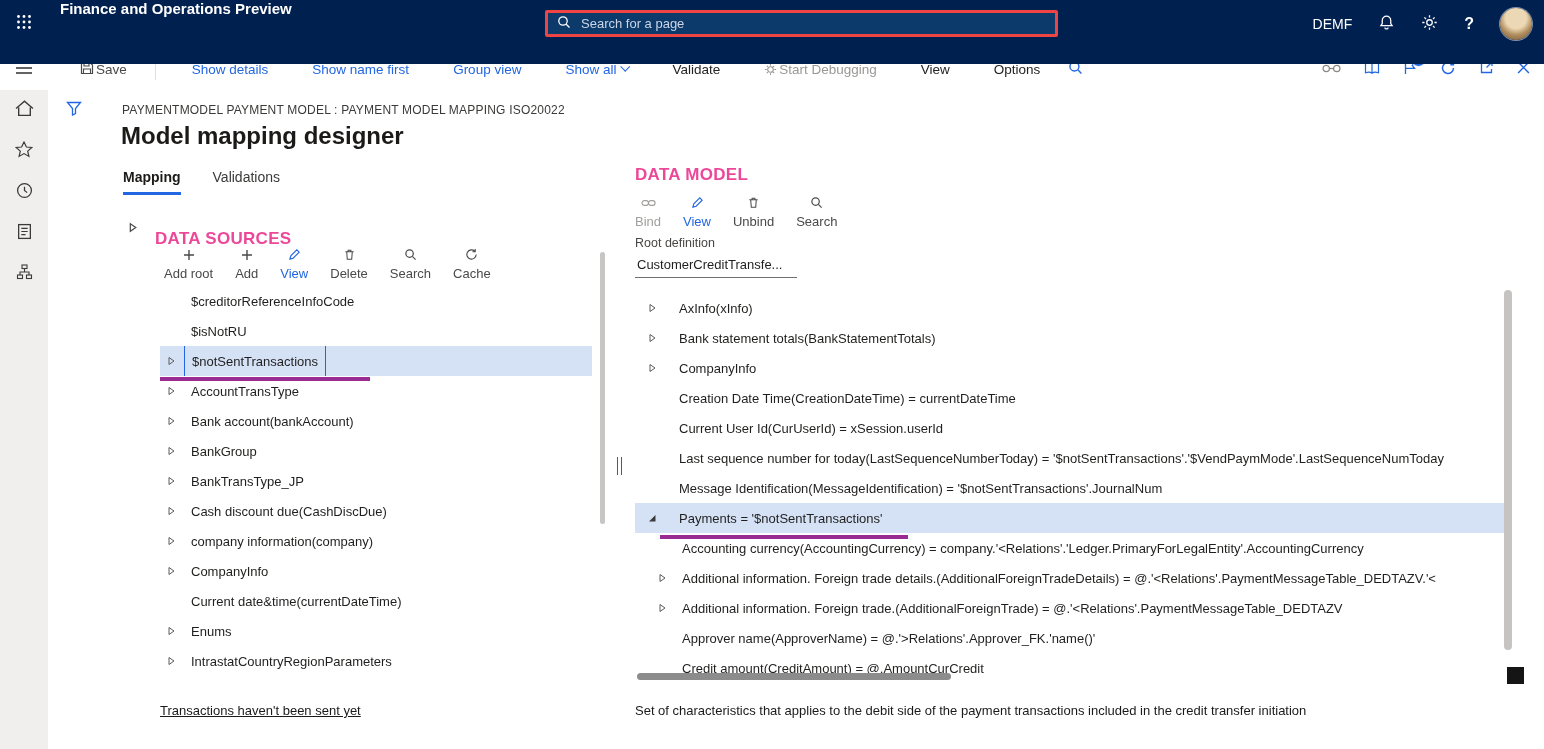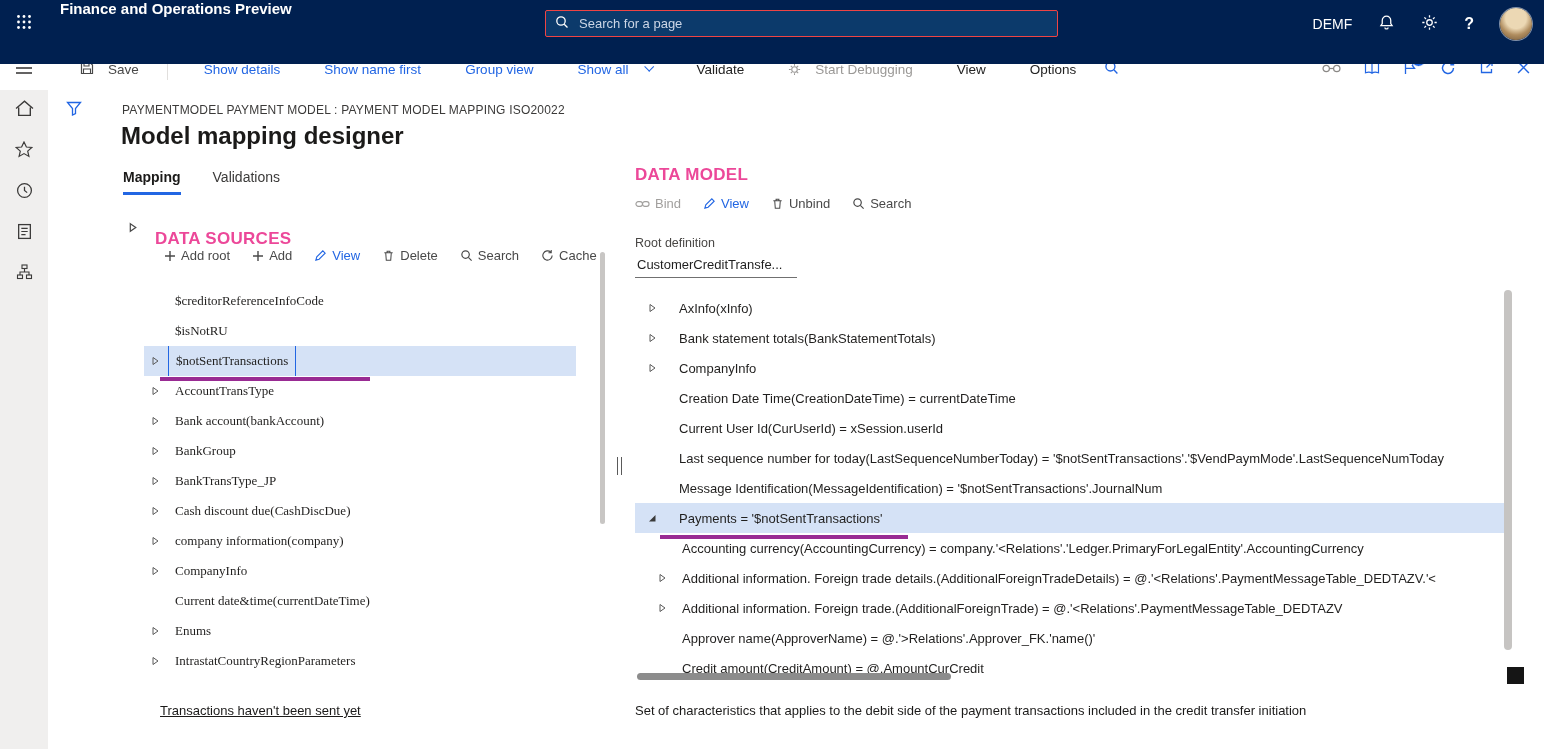--- a/index.html
+++ b/index.html
@@ -5,34 +5,34 @@
   html,body{margin:0;padding:0;}
   body{width:1544px;height:749px;position:relative;overflow:hidden;background:#fff;
        font-family:"Liberation Sans","DejaVu Sans",sans-serif;color:#1f1f1f;}
   *{box-sizing:border-box;}
   button{font:inherit;background:none;border:0;padding:0;cursor:pointer;color:inherit;}
 
   
   .topbar{position:absolute;left:0;top:0;width:1544px;height:64px;background:#002050;display:flex;align-items:flex-start;color:#fff;z-index:5;}
   .waffle{width:48px;height:48px;display:flex;align-items:center;justify-content:center;}
   .app-title{font-size:15px;font-weight:700;margin-left:12px;white-space:nowrap;}
-  .tsearch{position:absolute;left:545px;top:10px;width:513px;height:27px;background:#0c3a6b;border:1px solid #ef4444;border-radius:2px;display:flex;align-items:center;padding:0 9px;}
+  .tsearch{position:absolute;left:545px;top:10px;width:513px;height:27px;background:#0c3a6b;border:3px solid #ef4444;border-radius:2px;display:flex;align-items:center;padding:0 9px;}
   .tsearch svg{flex:0 0 auto;margin-right:8px;}
   .tsearch input{background:transparent;border:0;outline:none;color:#fff;font-size:13px;width:100%;}
   .tsearch input::placeholder{color:#ccd6e6;}
   .tright{position:absolute;right:12px;top:0;height:48px;display:flex;align-items:center;gap:26px;}
   .company{font-size:14px;color:#fff;}
   .help-glyph{font-size:16px;font-weight:700;}
   .avatar{width:32px;height:32px;border-radius:50%;background:radial-gradient(circle at 50% 32%,#ecd8b4 0 38%,#b08d5f 62%,#6b5236 100%);box-shadow:0 0 0 1px rgba(255,255,255,.5);}
 
   
   .actionbar{position:absolute;left:0;top:48px;width:1544px;height:42px;background:#fff;display:flex;align-items:center;font-size:13.5px;}
   .hamb{position:absolute;left:0;top:0;width:48px;height:42px;display:flex;align-items:center;justify-content:center;}
   .ab-lead{margin-left:64px;display:flex;align-items:center;}
-  .ab-item{display:flex;align-items:center;gap:14px;margin-right:28px;white-space:nowrap;padding-left:16px;}
+  .ab-item{display:flex;align-items:center;gap:2px;margin-right:28px;white-space:nowrap;padding-left:16px;}
   .ab-item.link{color:#2266e3;}
   .ab-item.plain{color:#242424;}
   .ab-item.disabled{color:#9a9896;cursor:default;}
   .ab-item.save{color:#494949;}
   .ab-sep{width:1px;height:22px;background:#e1dfdd;margin-right:20px;}
   #ab-items{display:flex;align-items:center;}
   .chev{width:7px;height:7px;border-right:1.6px solid currentColor;border-bottom:1.6px solid currentColor;transform:rotate(45deg) translateY(-1px);display:inline-block;margin-left:3px;margin-top:-4px;}
   .ab-search{display:flex;align-items:center;}
   .ab-right{position:absolute;right:14px;top:0;height:42px;display:flex;align-items:center;gap:23px;}
   .flag-wrap{position:relative;display:flex;}
@@ -52,31 +52,31 @@
   .tab.active{color:#1b1a19;font-weight:600;border-bottom:3px solid #2266e3;}
 
   
   .grp-arrow{position:absolute;left:79px;top:129px;}
   .panel-header{position:absolute;font-size:17px;font-weight:700;letter-spacing:.3px;color:#ec4899;margin:0;}
   .ds-header{left:107px;top:128px;margin-top:11px;}
   .dm-header{left:587px;top:75px;}
   .mini-toolbar{position:absolute;display:flex;gap:22px;font-size:13px;align-items:center;}
   .ds-toolbar{left:116px;top:158px;}
   .dm-toolbar{left:587px;top:106px;}
-  .tb-item{display:flex;align-items:center;gap:5px;white-space:nowrap;}
+  .tb-item{display:flex;align-items:center;gap:5px;white-space:nowrap;flex-direction:column;}
   .tb-item.neutral{color:#494949;}
   .tb-item.accent{color:#2266e3;}
   .tb-item.disabled{color:#a19f9d;cursor:default;}
   .tb-ico{display:flex;align-items:center;}
 
   .root-label{position:absolute;left:587px;top:146px;font-size:12.5px;color:#484644;}
   .root-value{position:absolute;left:587px;top:166px;width:162px;font-size:13px;color:#1f1f1f;border-bottom:1px solid #707070;padding:1px 2px 5px 2px;text-align:left;white-space:nowrap;overflow:hidden;}
 
   .tree{position:absolute;}
-  .ds-tree{left:96px;top:196px;width:432px;font-family:Liberation Serif, serif;}
+  .ds-tree{left:112px;top:196px;width:432px;}
   .dm-tree{left:587px;top:203px;width:876px;height:380px;overflow:hidden;}
   .trow{height:30px;display:flex;align-items:center;font-size:13px;white-space:nowrap;overflow:hidden;}
   .trow.sel{background:#d5e2f6;}
   .trow .arrow{flex:0 0 12px;margin-left:6px;display:flex;align-items:center;}
   .trow .lbl{margin-left:13px;color:#201f1e;}
   .ds-tree .trow.sel .lbl{border:1.5px solid #2266e3;padding:17px 7px;margin-left:6px;}
   .dm-tree .trow .arrow{margin-left:12px;}
   .dm-tree .trow .lbl{margin-left:20px;}
   .dm-tree .trow.lv2 .arrow{margin-left:22px;}
   .dm-tree .trow.lv2 .lbl{margin-left:13px;}

